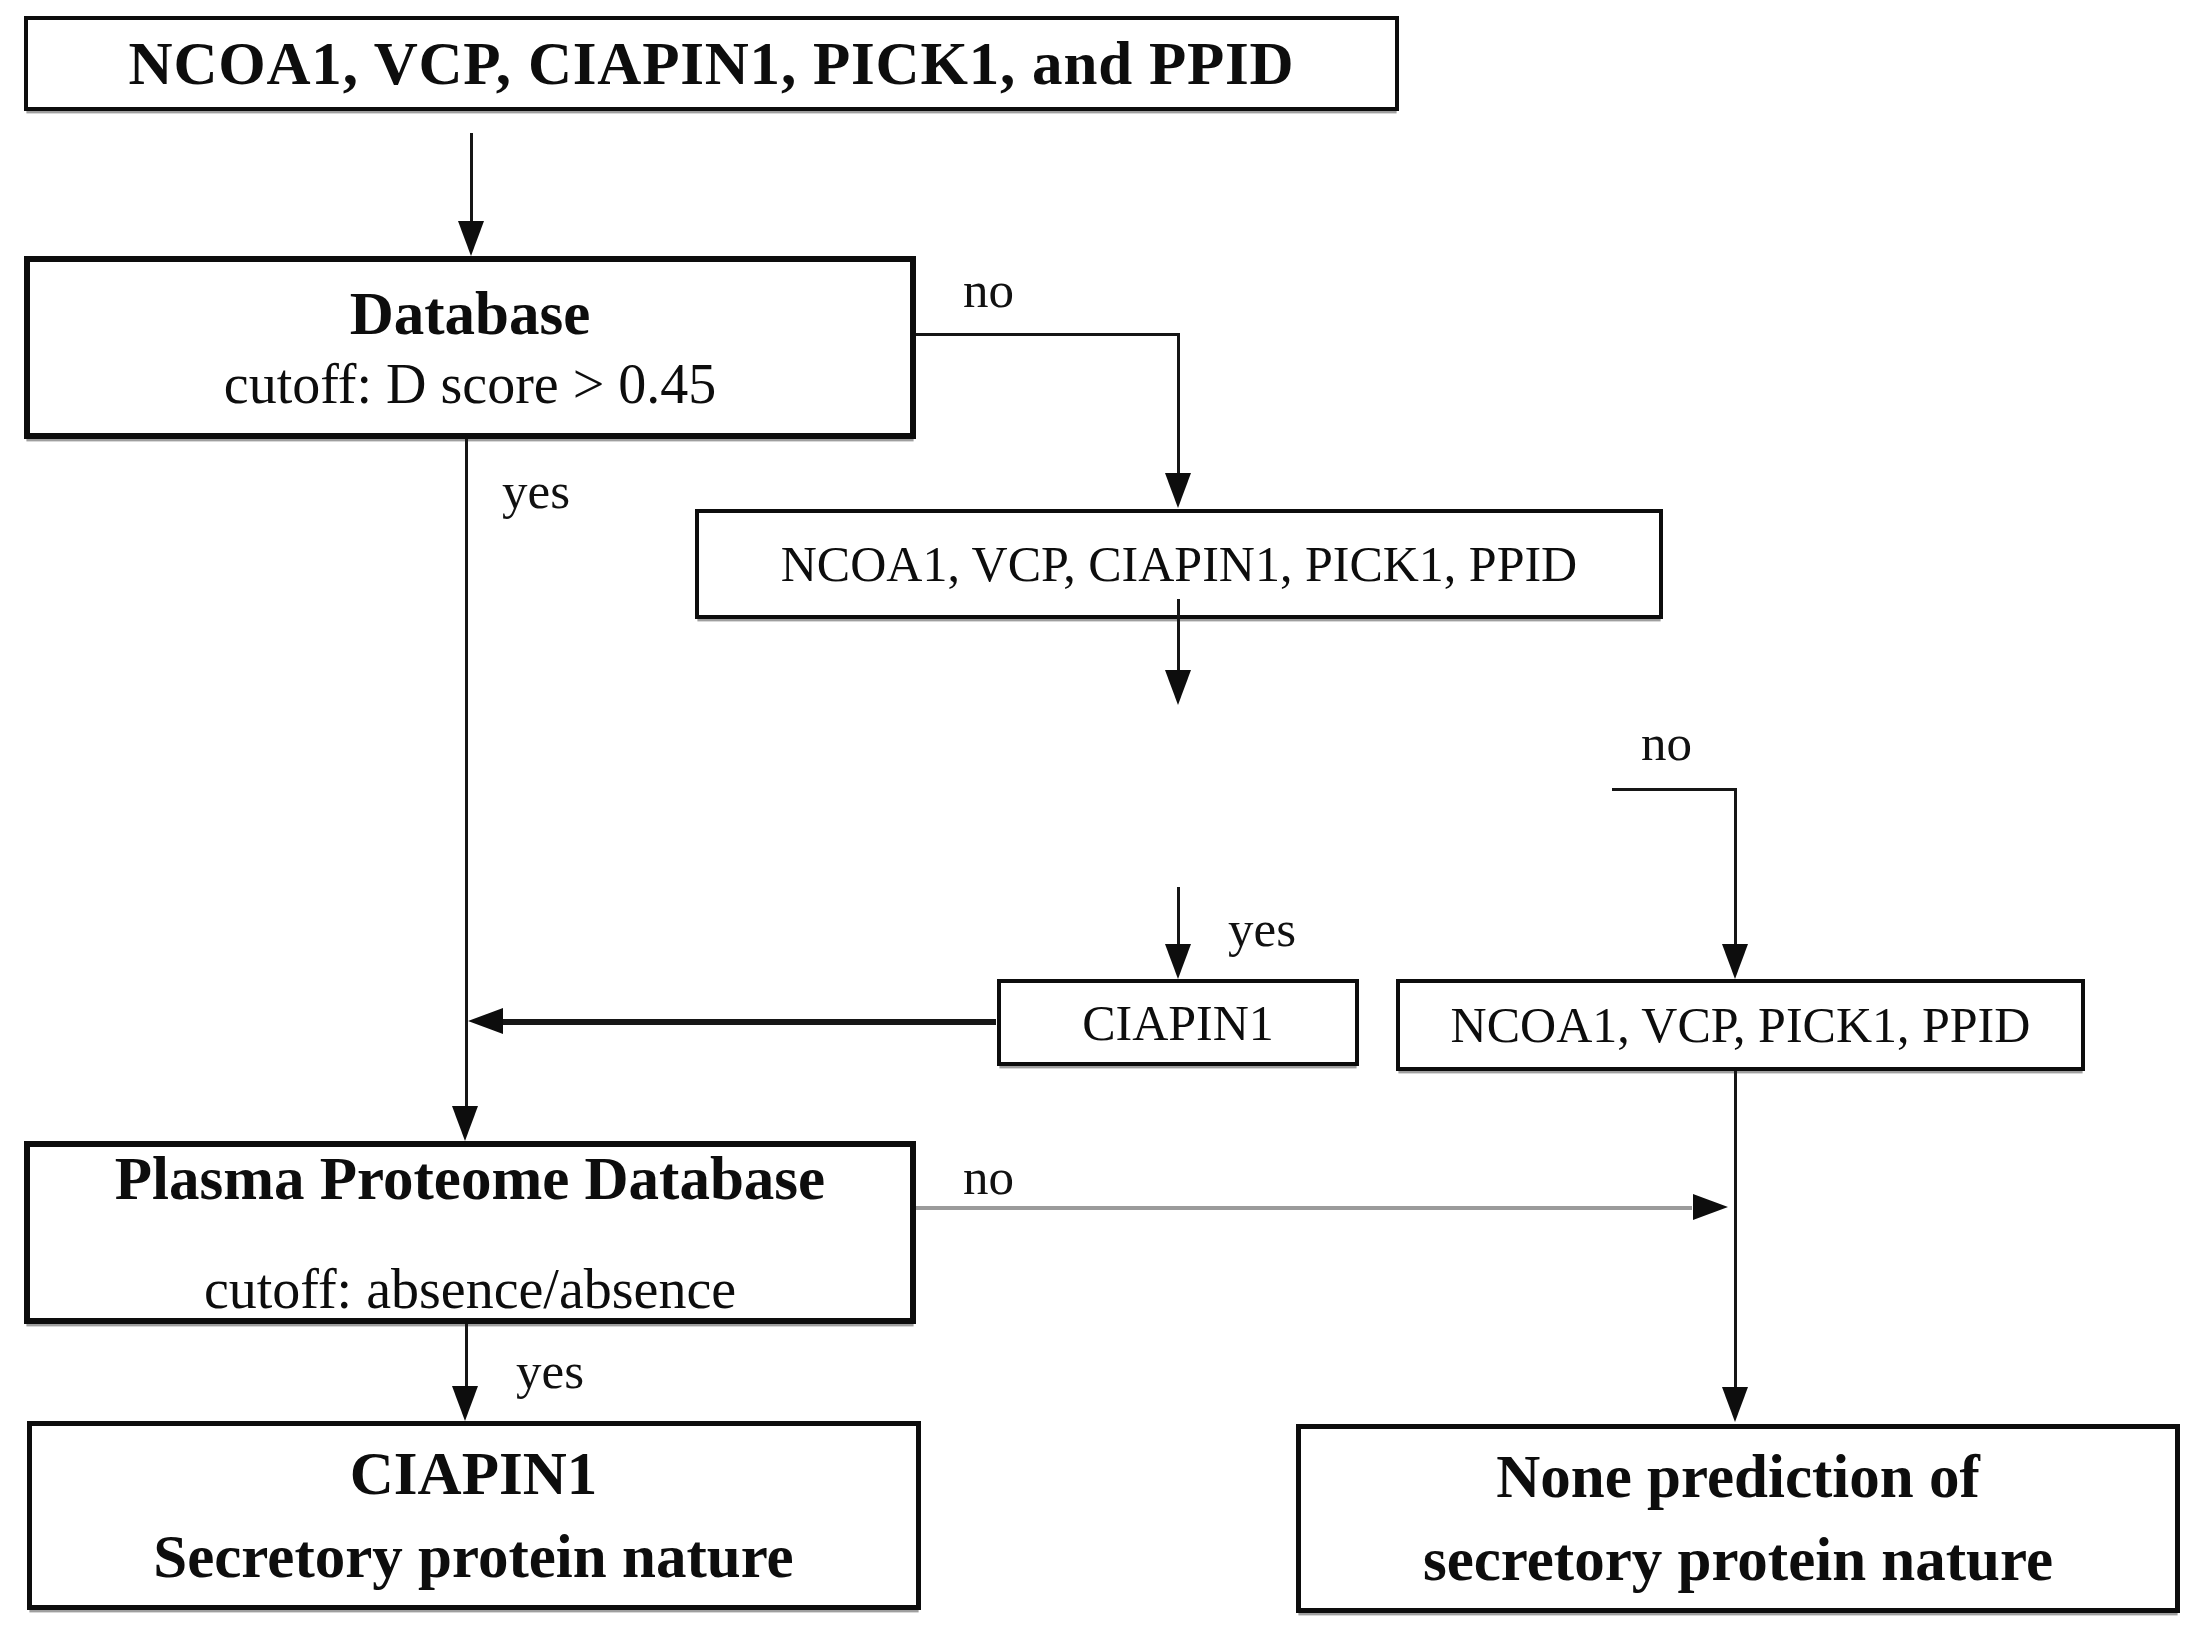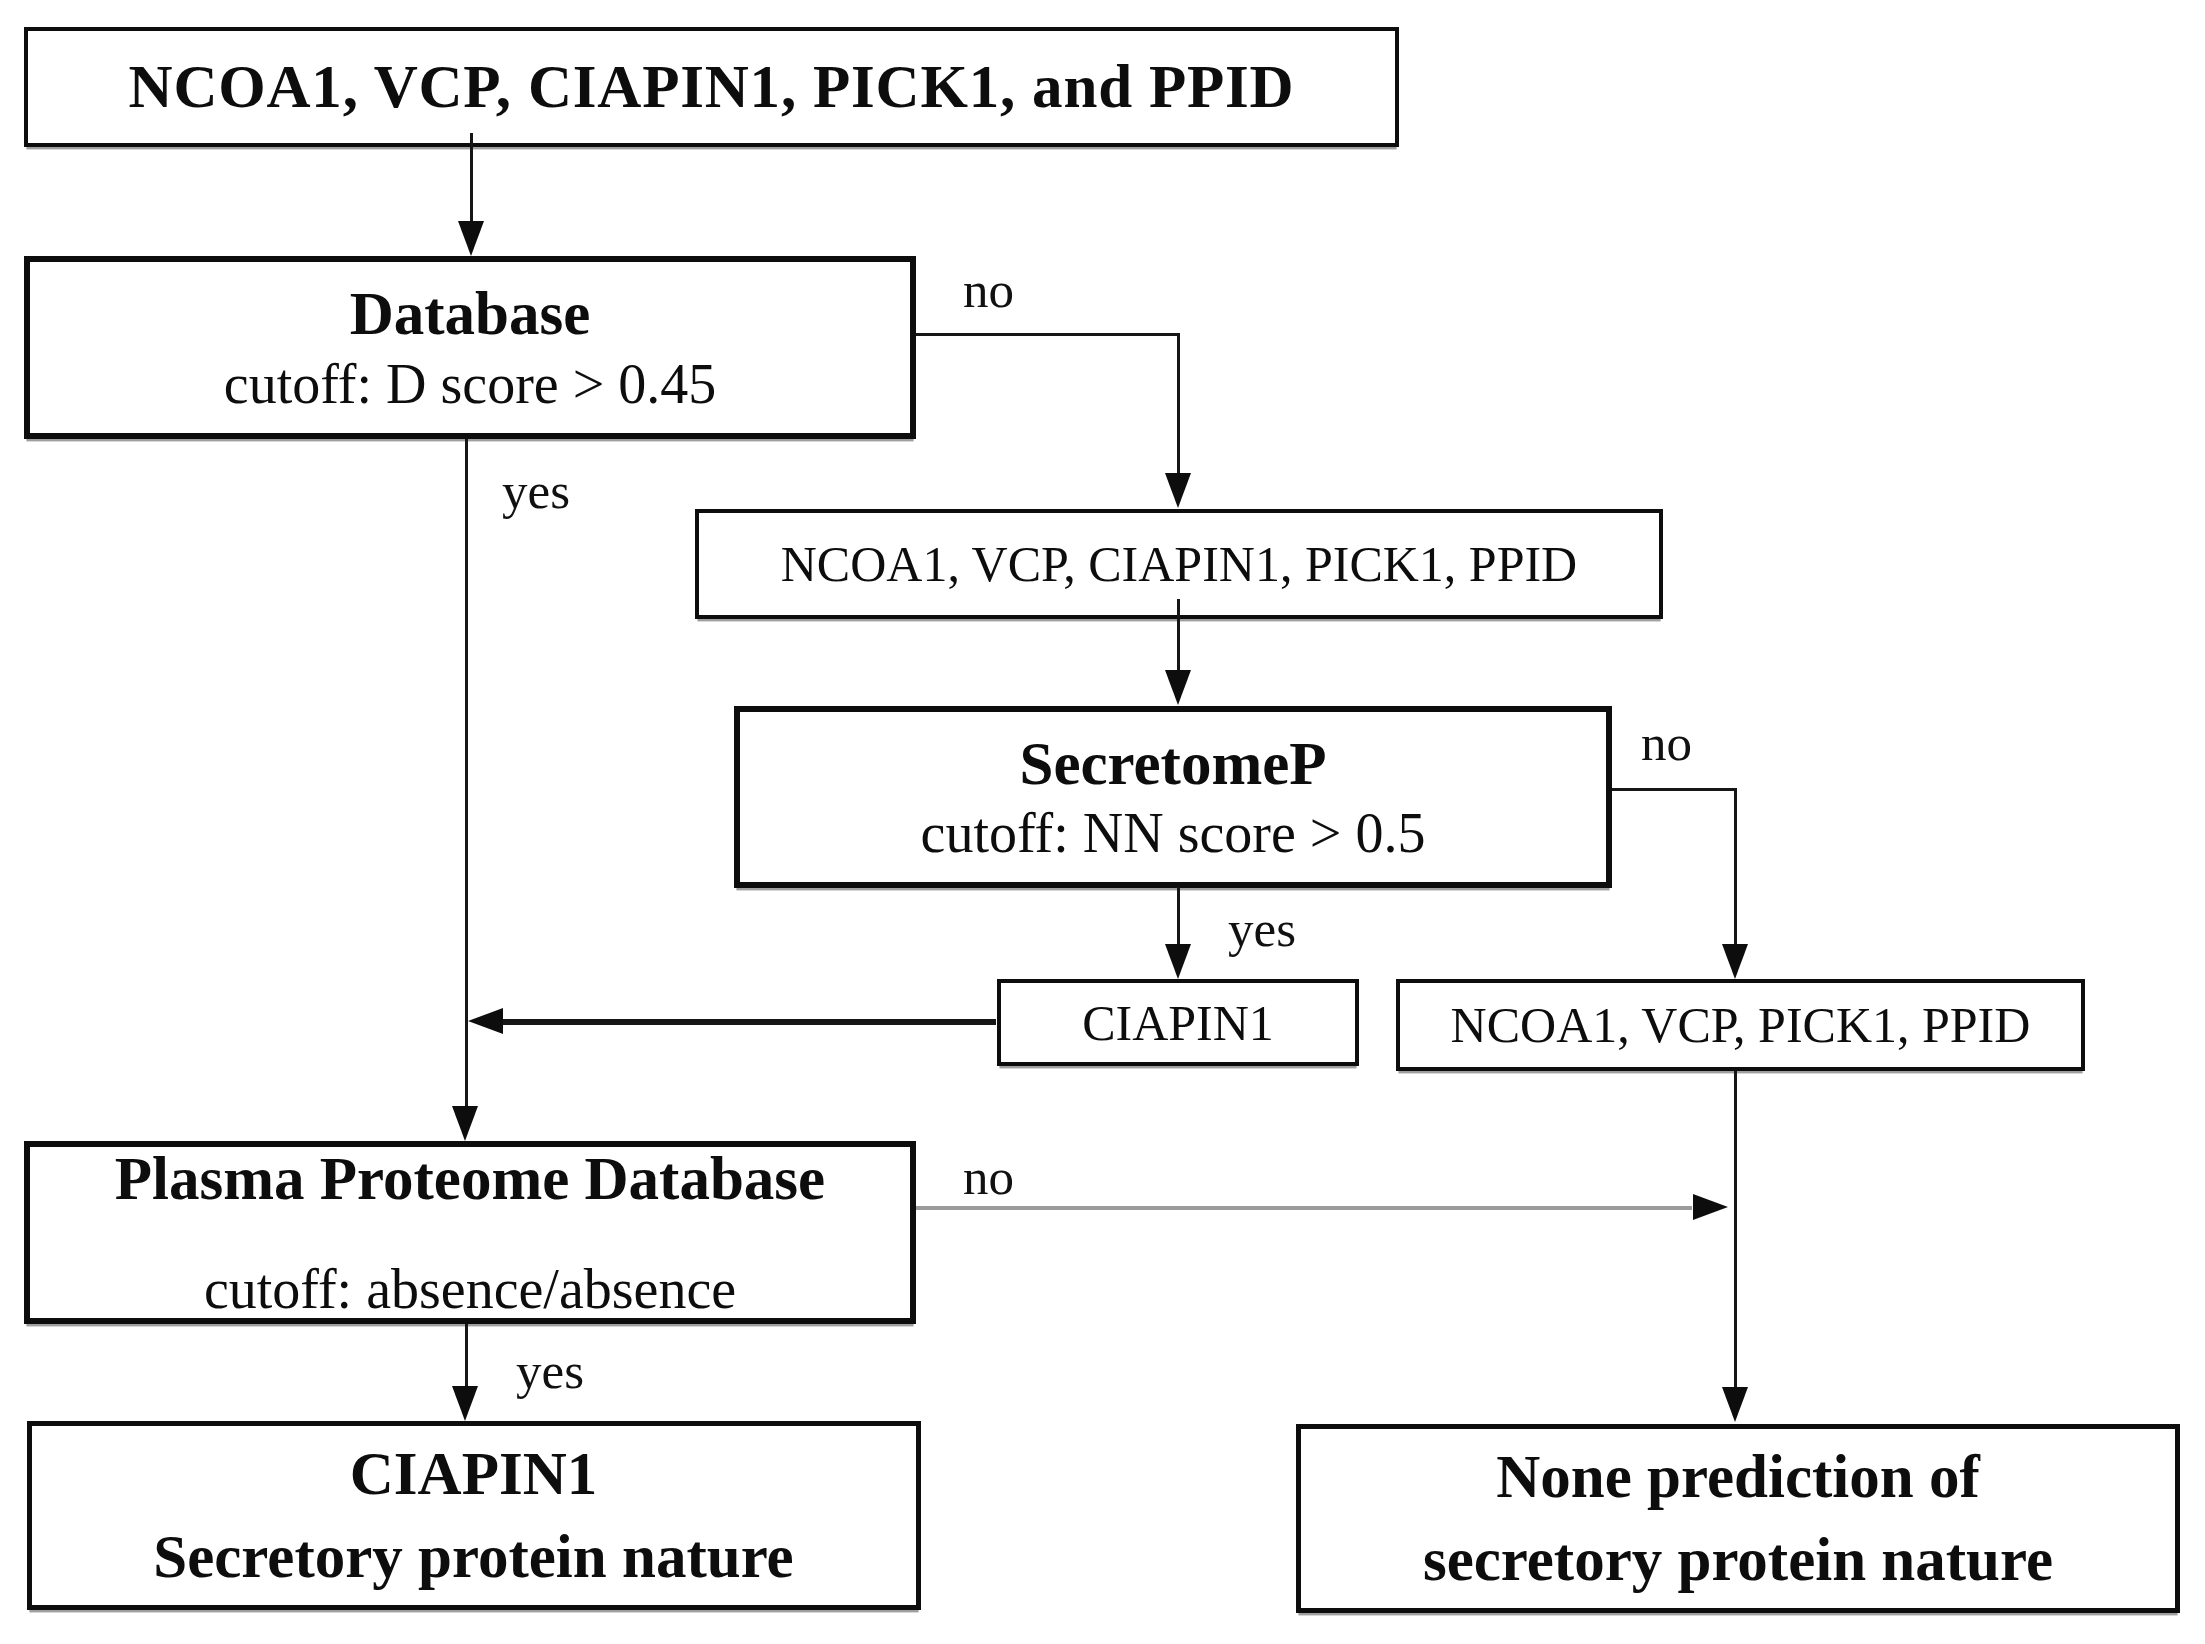--- a/index.html
+++ b/index.html
@@ -90,37 +90,33 @@
     font-size: 51px;
     color: #111111;
     white-space: nowrap;
   }
 </style>
 </head>
 <body>
 
 <div class="canvas">
 
-  <div class="node" style="left:24px; top:16px; width:1375px; height:120px; border-width:4.8px;margin-top:11px;">
+  <div class="node" style="left:24px; top:16px; width:1375px; height:95px; border-width:4.8px;">
     <span class="t-input">NCOA1, VCP, CIAPIN1, PICK1, and PPID</span>
   </div>
 
   <div class="node heavy" style="left:24px; top:256px; width:892px; height:183px;">
     <span class="t-title">Database</span>
     <span class="t-sub">cutoff: D score &gt; 0.45</span>
   </div>
 
   <div class="node" style="left:695px; top:509px; width:968px; height:110px;">
     <span class="t-set">NCOA1, VCP, CIAPIN1, PICK1, PPID</span>
   </div>
 
-  <div class="node heavy" style="left:734px; top:706px; width:878px; height:182px;">
-    <span class="t-title">SecretomeP</span>
-    <span class="t-sub">cutoff: NN score &gt; 0.5</span>
-  </div>
 
   <div class="node" style="left:997px; top:979px; width:362px; height:87px;">
     <span class="t-set">CIAPIN1</span>
   </div>
 
   <div class="node" style="left:1396px; top:979px; width:689px; height:92px;">
     <span class="t-set">NCOA1, VCP, PICK1, PPID</span>
   </div>
 
   <div class="node heavy" style="left:24px; top:1141px; width:892px; height:183px;gap:40px;">

